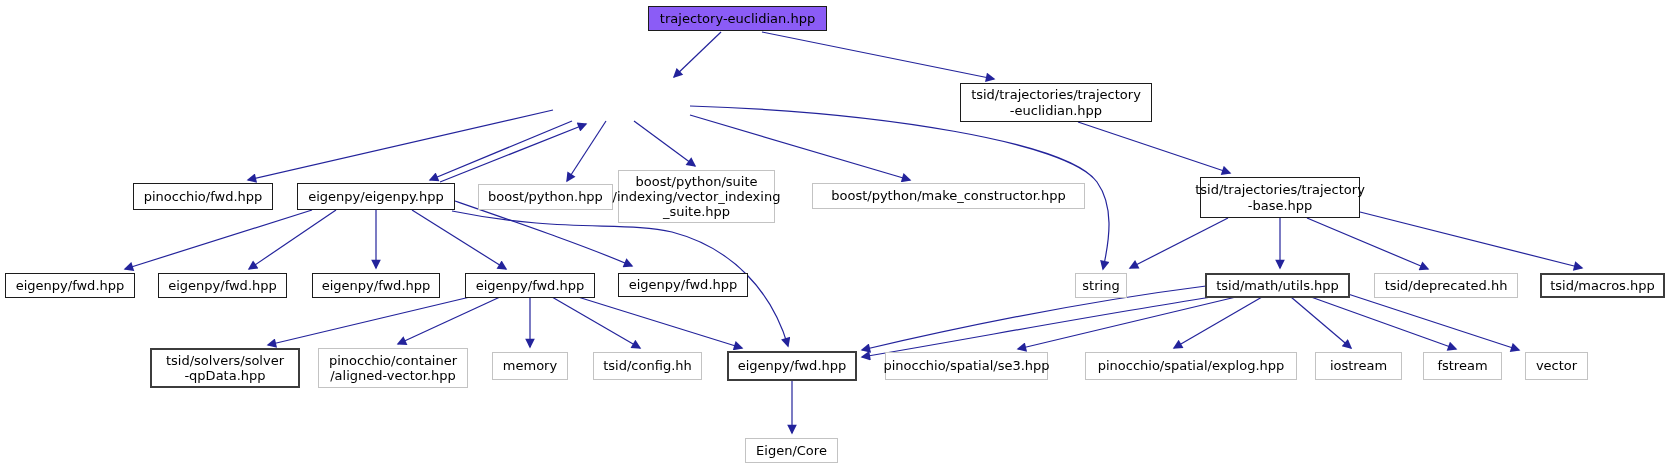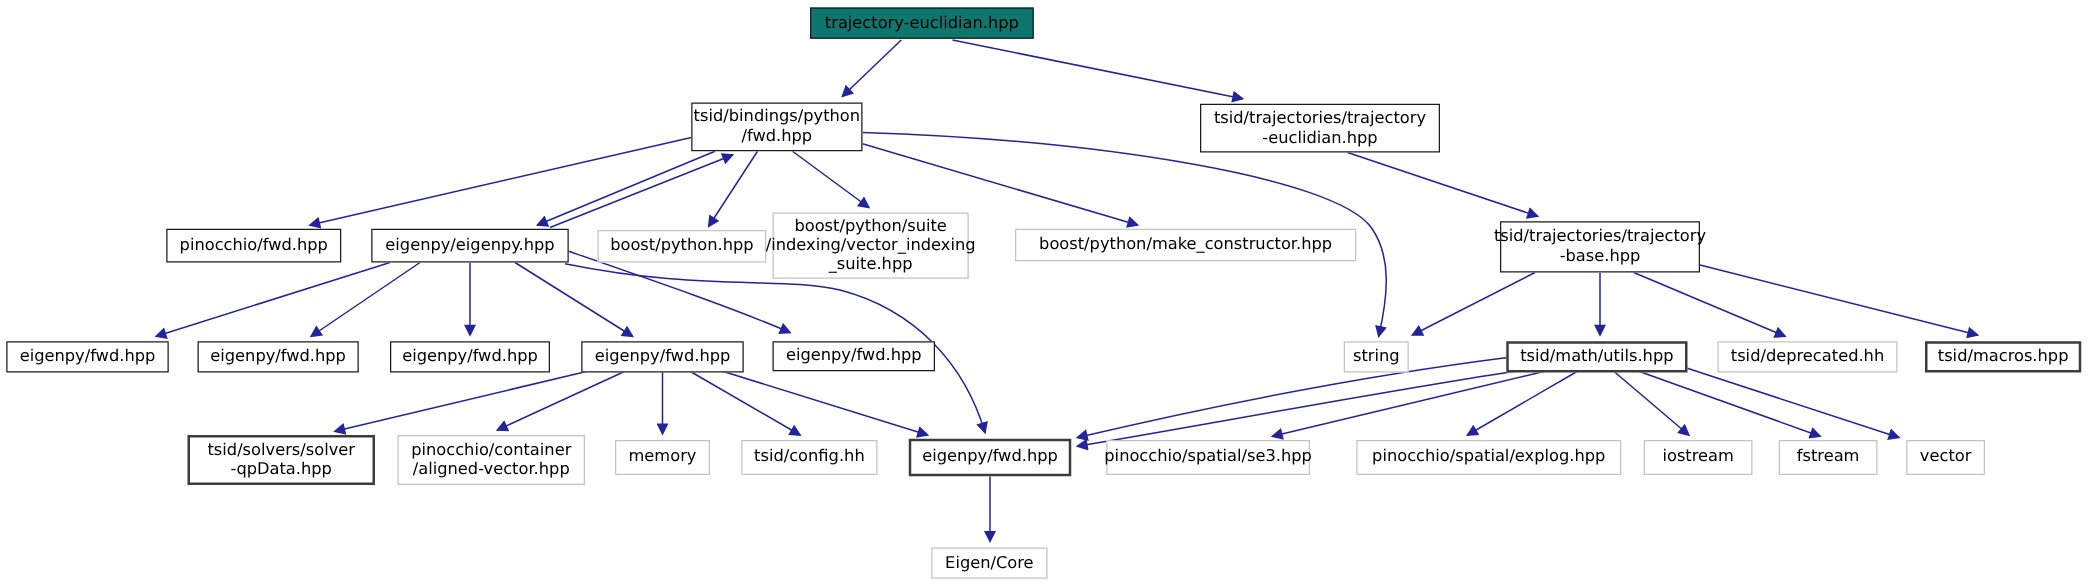--- a/index.html
+++ b/index.html
@@ -20,21 +20,21 @@
     background:#ffffff;
     color:#000000;
     font-size:13px;
     line-height:1.18;
     white-space:pre-line;
     cursor:pointer;
   }
   .node.internal{border:1px solid #1c1c1c;}
   .node.bold{border:2px solid #3c3c3c;}
   .node.external{border:1px solid #c3c3c3;}
-  .node.root{border:1px solid #1c1c1c;background:#0f766e;cursor:default;}
+  .node.root{border:1px solid #1c1c1c;background:#8b5cf6;cursor:default;}
 </style>
 </head>
 <body>
 
 <div id="canvas">
   <svg id="edges" xmlns="http://www.w3.org/2000/svg" width="1673" height="469" viewBox="0 0 1673 469">
     <defs>
       <marker id="arrowhead" viewBox="0 0 10 10" refX="8.5" refY="5" markerWidth="10" markerHeight="8" orient="auto">
         <path d="M0,0 L10,5 L0,10 z" fill="#23239b"></path>
       </marker>
@@ -67,22 +67,20 @@
       <path d="M455,201 C530,227 588,247 632,266" class="edge" stroke="#23239b" marker-end="url(#arrowhead)"></path>
       <path d="M452,211 C560,233 625,221 672,232 C733,248 772,292 788,346" class="edge" stroke="#23239b" marker-end="url(#arrowhead)"></path>
       <path d="M470,297 L268,345" class="edge" stroke="#23239b" marker-end="url(#arrowhead)"></path>
       <path d="M500,297 L398,344" class="edge" stroke="#23239b" marker-end="url(#arrowhead)"></path>
       <path d="M530,297 L530,347" class="edge" stroke="#23239b" marker-end="url(#arrowhead)"></path>
       <path d="M552,297 L640,348" class="edge" stroke="#23239b" marker-end="url(#arrowhead)"></path>
       <path d="M578,297 L742,348" class="edge" stroke="#23239b" marker-end="url(#arrowhead)"></path>
       <path d="M792,381 L792,433" class="edge" stroke="#23239b" marker-end="url(#arrowhead)"></path>
     </svg>
 <div class="node root" style="left: 648px; top: 6px; width: 179px; height: 25px;">trajectory-euclidian.hpp</div>
-    <div class="node internal" style="left: 553px; top: 82px; width: 137px; height: 39px;">tsid/bindings/python
-/fwd.hpp</div>
     <div class="node internal" style="left: 960px; top: 83px; width: 192px; height: 39px;">tsid/trajectories/trajectory
 -euclidian.hpp</div>
     <div class="node internal" style="left: 133px; top: 183px; width: 140px; height: 27px;">pinocchio/fwd.hpp</div>
     <div class="node internal" style="left: 297px; top: 183px; width: 158px; height: 27px;">eigenpy/eigenpy.hpp</div>
     <div class="node external" style="left: 478px; top: 184px; width: 135px; height: 26px;">boost/python.hpp</div>
     <div class="node external" style="left: 618px; top: 170px; width: 157px; height: 53px;">boost/python/suite
 /indexing/vector_indexing
 _suite.hpp</div>
     <div class="node external" style="left: 812px; top: 183px; width: 273px; height: 26px;">boost/python/make_constructor.hpp</div>
     <div class="node internal" style="left: 1200px; top: 177px; width: 160px; height: 41px;">tsid/trajectories/trajectory

